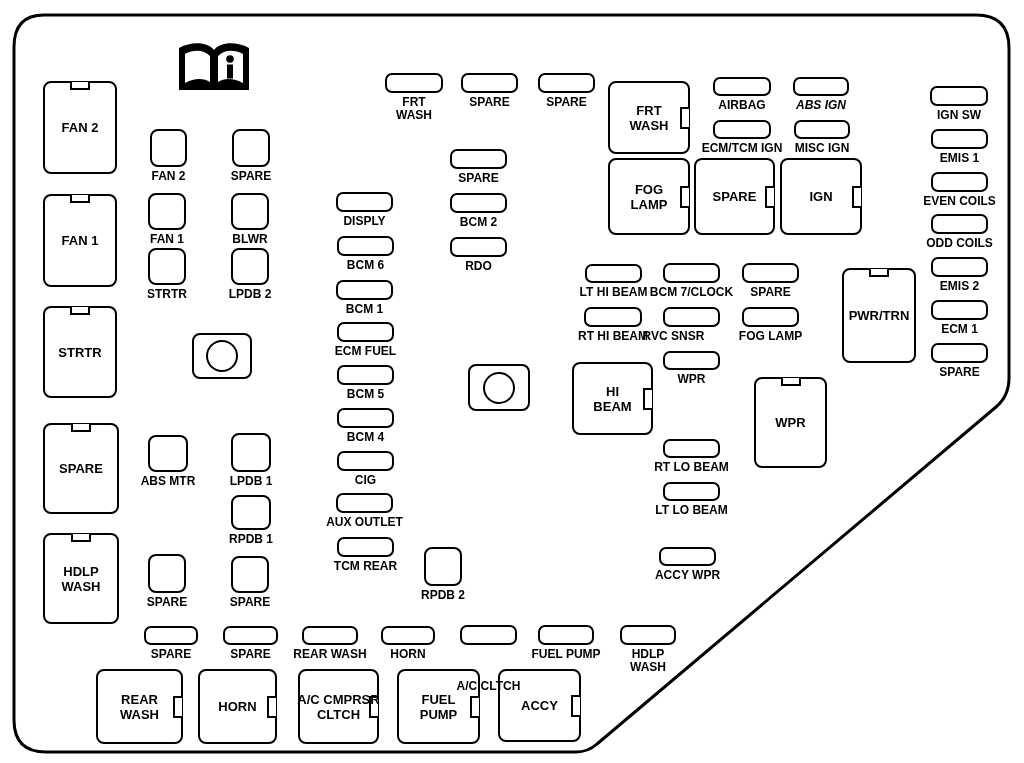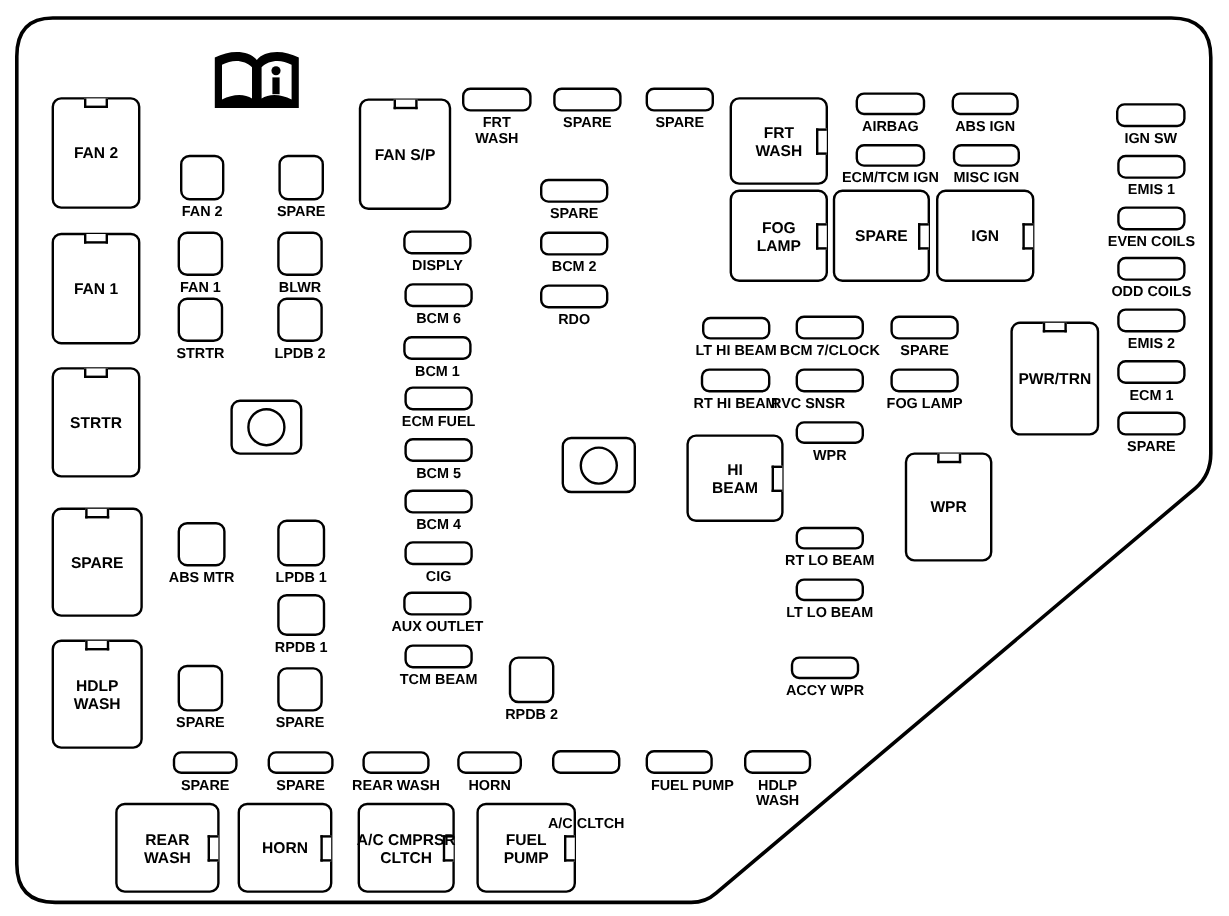--- a/index.html
+++ b/index.html
@@ -80,26 +80,20 @@
         <span>SPARE</span>
       </div>
     </div>
     <div class="box large-box" style="left: 43px; top: 533px; width: 76px; height: 91px;">
       <div class="notch-top"></div>
       <div class="in-label">
         <span>HDLP</span>
         <span>WASH</span>
       </div>
     </div>
-    <div class="box large-box" style="left: 299px; top: 82px; width: 77px; height: 93px;">
-      <div class="notch-top"></div>
-      <div class="in-label">
-        <span>FAN S/P</span>
-      </div>
-    </div>
     <div class="box large-box" style="left: 608px; top: 81px; width: 82px; height: 73px;">
       <div class="notch-right"></div>
       <div class="in-label">
         <span>FRT</span>
         <span>WASH</span>
       </div>
     </div>
     <div class="box large-box" style="left: 608px; top: 158px; width: 82px; height: 77px;">
       <div class="notch-right"></div>
       <div class="in-label">
@@ -156,20 +150,26 @@
       <div class="in-label">
         <span>A/C CMPRSR</span>
         <span>CLTCH</span>
       </div>
     </div>
     <div class="box large-box" style="left: 397px; top: 669px; width: 83px; height: 75px;">
       <div class="notch-right"></div>
       <div class="in-label">
         <span>FUEL</span>
         <span>PUMP</span>
+      </div>
+    </div>
+    <div class="box large-box" style="left: 498px; top: 669px; width: 83px; height: 73px;">
+      <div class="notch-right"></div>
+      <div class="in-label">
+        <span>ACCY</span>
       </div>
     </div>
     <div class="box fuse-box" style="left: 385px; top: 73px; width: 58px; height: 20px;"></div>
     <div class="under-label" style="left: 314px; top: 96px; width: 200px;">
       <span>FRT</span>
       <span>WASH</span>
     </div>
     <div class="box fuse-box" style="left: 461px; top: 73px; width: 57px; height: 20px;"></div>
     <div class="under-label" style="left: 389.5px; top: 96px; width: 200px;">
       <span>SPARE</span>
@@ -217,28 +217,28 @@
     <div class="box fuse-box" style="left: 337px; top: 451px; width: 57px; height: 20px;"></div>
     <div class="under-label" style="left: 265.5px; top: 474px; width: 200px;">
       <span>CIG</span>
     </div>
     <div class="box fuse-box" style="left: 336px; top: 493px; width: 57px; height: 20px;"></div>
     <div class="under-label" style="left: 264.5px; top: 516px; width: 200px;">
       <span>AUX OUTLET</span>
     </div>
     <div class="box fuse-box" style="left: 337px; top: 537px; width: 57px; height: 20px;"></div>
     <div class="under-label" style="left: 265.5px; top: 560px; width: 200px;">
-      <span>TCM BEAM</span>
+      <span>TCM REAR</span>
     </div>
     <div class="box fuse-box" style="left: 713px; top: 77px; width: 58px; height: 19px;"></div>
     <div class="under-label" style="left: 642px; top: 99px; width: 200px;">
       <span>AIRBAG</span>
     </div>
     <div class="box fuse-box" style="left: 793px; top: 77px; width: 56px; height: 19px;"></div>
-    <div class="under-label" style="left: 721px; top: 99px; width: 200px;">
+    <div class="under-label" style="left: 721px; top: 99px; width: 200px; font-style: italic;">
       <span>ABS IGN</span>
     </div>
     <div class="box fuse-box" style="left: 713px; top: 120px; width: 58px; height: 19px;"></div>
     <div class="under-label" style="left: 642px; top: 142px; width: 200px;">
       <span>ECM/TCM IGN</span>
     </div>
     <div class="box fuse-box" style="left: 794px; top: 120px; width: 56px; height: 19px;"></div>
     <div class="under-label" style="left: 722px; top: 142px; width: 200px;">
       <span>MISC IGN</span>
     </div>
@@ -324,21 +324,21 @@
     </div>
     <div class="box fuse-box" style="left: 381px; top: 626px; width: 54px; height: 19px;"></div>
     <div class="under-label" style="left: 308px; top: 648px; width: 200px;">
       <span>HORN</span>
     </div>
     <div class="box fuse-box" style="left: 460px; top: 625px; width: 57px; height: 20px;"></div>
     <div class="under-label" style="left: 388.5px; top: 648px; width: 200px; margin-top: 32px;">
       <span>A/C CLTCH</span>
     </div>
     <div class="box fuse-box" style="left: 538px; top: 625px; width: 56px; height: 20px;"></div>
-    <div class="under-label" style="left: 466px; top: 648px; width: 200px; margin-left: 11px;">
+    <div class="under-label" style="left: 466px; top: 648px; width: 200px;">
       <span>FUEL PUMP</span>
     </div>
     <div class="box fuse-box" style="left: 620px; top: 625px; width: 56px; height: 20px;"></div>
     <div class="under-label" style="left: 548px; top: 648px; width: 200px;">
       <span>HDLP</span>
       <span>WASH</span>
     </div>
     <div class="box sq-box" style="left: 150px; top: 129px; width: 37px; height: 38px;"></div>
     <div class="under-label" style="left: 68.5px; top: 170px; width: 200px;">
       <span>FAN 2</span>

